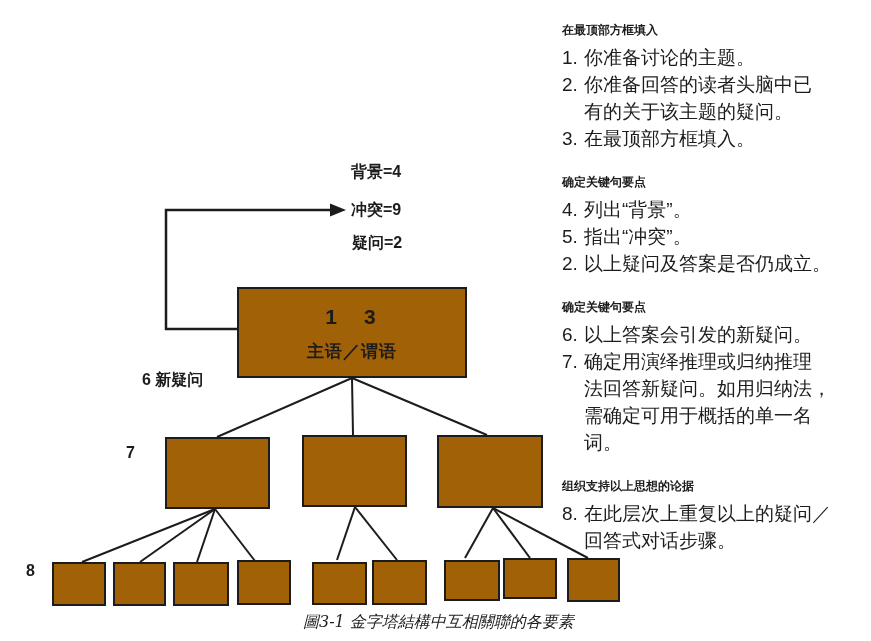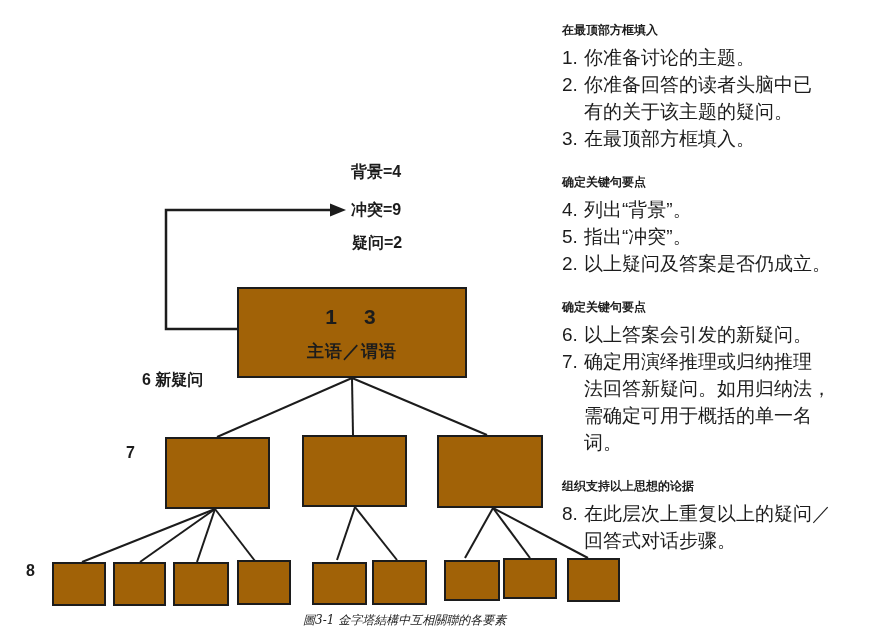--- a/index.html
+++ b/index.html
@@ -40,21 +40,21 @@
   .section{margin:0 0 17px 0;}
   .section h3{
     margin:0;font-size:12px;line-height:27px;font-weight:700;
   }
   .item{display:flex;align-items:flex-start;}
   .item .num{flex:none;width:22px;font-weight:400;}
   .item .txt{white-space:pre-line;font-weight:400;}
   .caption{
     position:absolute;left:303px;top:612px;z-index:3;
     font-family:"DejaVu Serif", serif;
-    font-style:italic;font-size:12px;white-space:nowrap;
+    font-style:italic;font-size:16px;white-space:nowrap;
   }
   .watermark{
     position:absolute;left:702px;top:617px;z-index:3;
     font-size:17px;white-space:nowrap;
   }
 </style>
 </head>
 <body>
 
 <div class="page" style="background: rgb(255, 255, 255);">

